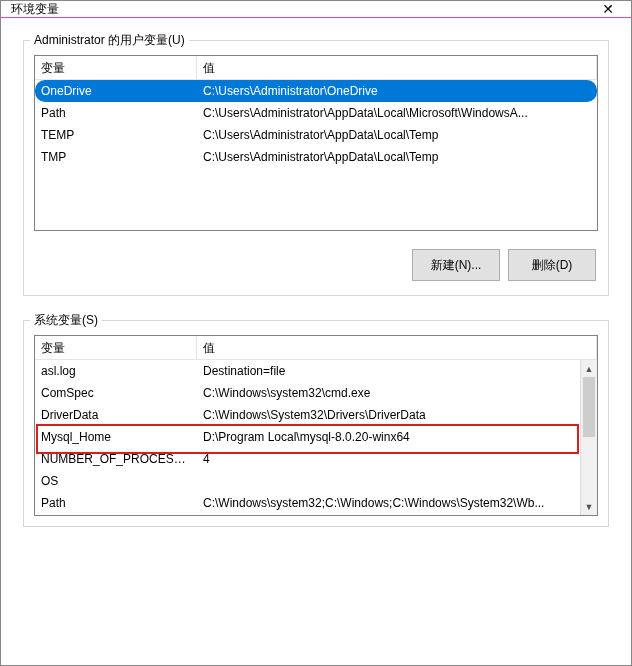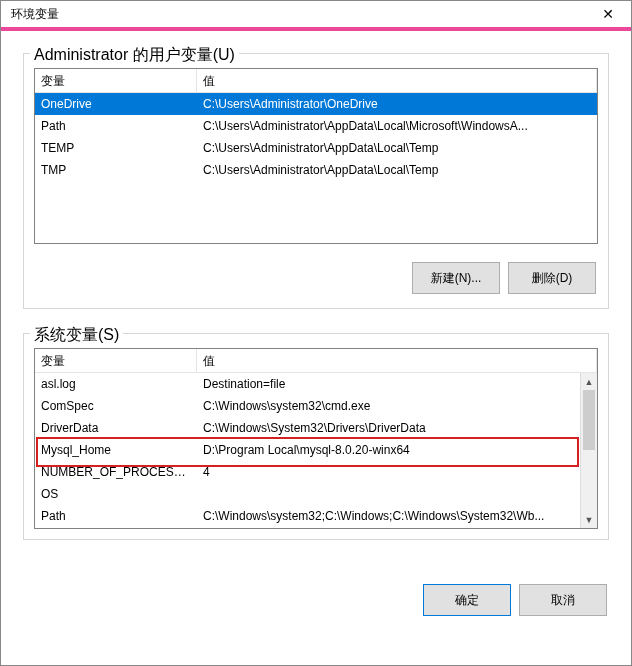--- a/index.html
+++ b/index.html
@@ -2,54 +2,54 @@
 <html><head>
 <meta charset="utf-8">
 <style>
   * { box-sizing: border-box; font-family: "Microsoft YaHei", "Segoe UI", Tahoma, sans-serif; }
   html, body { margin:0; padding:0; background:#ececec; }
   .window {
     width:632px; height:666px; background:#fff;
     border:1px solid #888; position:relative;
   }
   .titlebar {
-    height:30px; display:flex; align-items:center;
+    height:17px; display:flex; align-items:center;
     justify-content:space-between; padding:0 0 0 10px;
-    font-size:12px; border-bottom:4px solid #ec4899;
+    font-size:12px; border-bottom:1px solid #ec4899;
   }
   .titlebar .title-text { font-size:12px; }
   .close-btn {
     width:46px; height:34px; display:flex; align-items:center;
     justify-content:center; cursor:pointer; font-size:14px;
   }
   .content { padding:22px 22px 10px 22px; }
   .groupbox {
     border:1px solid #d6d6d6; position:relative;
     padding:14px 10px 10px 10px; margin-bottom:24px;
   }
   .groupbox-label {
     position:absolute; top:-9px; left:6px; background:#fff;
-    padding:0 4px; font-size:16px;
+    padding:0 4px; font-size:12px;
   }
   .table-wrap {
     border:1px solid #828282; position:relative; background:#fff;
   }
   .table-head {
     display:flex; background:#fff; height:24px; font-size:12px;
     border-bottom:1px solid #e5e5e5;
   }
   .th {
     padding:4px 6px; border-right:1px solid #e5e5e5;
   }
   .col-name { width:162px; flex:none; }
   .col-val { flex:1; }
   .tbody { font-size:12px; }
   .tbody .tr {
     display:flex; height:22px; line-height:22px;
-    white-space:nowrap; overflow:hidden;
+    white-space:nowrap; overflow:hidden;border-radius:10px;
   }
   .tbody .td {
     padding:0 6px; overflow:hidden; text-overflow:ellipsis;
   }
   .tr.selected { background:#0078d7; color:#fff; }
   .tr.selected .td { color:#fff; }
   .scroll-track {
     position:absolute; right:0; top:24px; bottom:0;
     width:17px; background:#f0f0f0; border-left:1px solid #ddd;
   }
@@ -174,18 +174,14 @@
           <div style="flex:1"></div>
           <div class="scroll-arrow" style="position:absolute;bottom:0;left:0;right:0;">▼</div>
         </div>
         <div id="sys-redbox" class="redbox" style="left: 1px; right: 18px; top: 88px; height: 30px;"></div>
       </div>
 
     </div>
 
   </div>
 
-  <div class="btn-row2">
-    <div class="btn primary">确定</div>
-    <div class="btn">取消</div>
-  </div>
 
 </div>
 
 </body></html>

